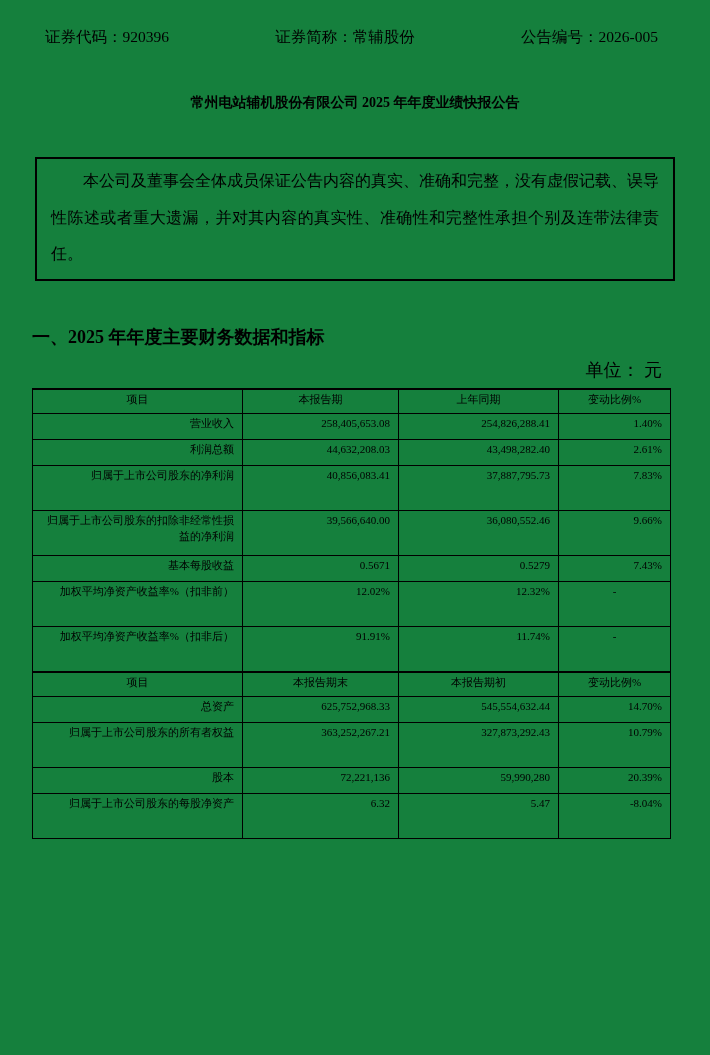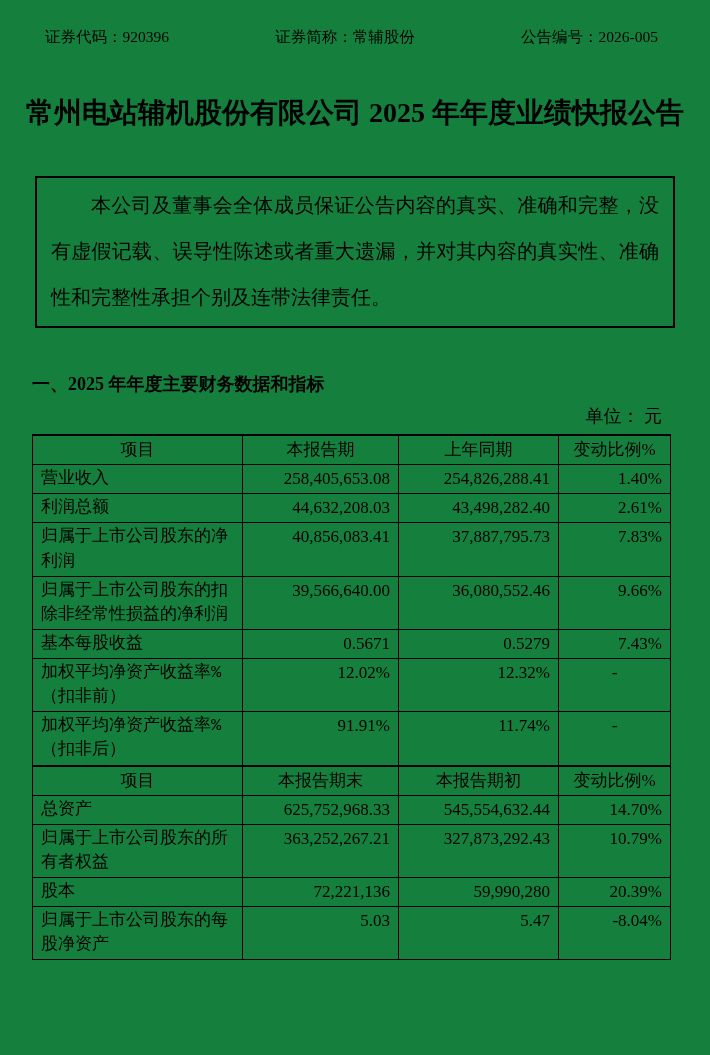--- a/index.html
+++ b/index.html
@@ -23,32 +23,32 @@
     display: flex;
     justify-content: space-between;
     padding: 0 52px 0 45px;
     font-size: 15.5px;
     line-height: 20px;
     white-space: nowrap;
   }
   .doc-title {
     margin: 47px 10px 0 10px;
     text-align: center;
-    font-size: 28px;
+    font-size: 14px;
     font-weight: bold;
     line-height: 1.35;
   }
   .disclaimer-box {
     margin: 44px 35px 0 35px;
     border: 2px solid #000000;
     padding: 4px 14px 6px 14px;
   }
   .para {
     margin: 0;
-    font-size: 20px;
+    font-size: 16px;
     line-height: 2.3;
     text-align: justify;
     text-indent: 2em;
   }
   .special-note {
     margin: 52px 38px 0 38px;
     line-height: 2.35;
   }
   .section-heading {
     margin: 44px 45px 0 32px;
@@ -60,37 +60,37 @@
     margin: 10px 48px 0 0;
     text-align: right;
     font-size: 18px;
     line-height: 21px;
   }
   table.fin-table {
     margin: 7px 0 0 32px;
     width: 638px;
     border-collapse: collapse;
     table-layout: fixed;
-    font-size: 17px;
+    font-size: 11px;
   }
   table.fin-table th,
   table.fin-table td {
     border: 1px solid #000000;
     padding: 2px 8px;
     vertical-align: top;
     line-height: 1.42;
     font-weight: normal;
     overflow: hidden;
     box-sizing: border-box;
   }
   table.fin-table tr.first-header th { border-top: 2px solid #000000; }
   table.fin-table tr.second-header th { border-top: 2px solid #000000; }
   table.fin-table tr:last-child td { border-bottom: 1.5px solid #000000; }
   th.c-head { text-align: center; }
-  td.c-label { text-align: left; padding-left: 4px; padding-right: 10px; font-family: Liberation Mono, monospace; }
+  td.c-label { text-align: right; padding-left: 4px; padding-right: 10px; }
   td.c-num { text-align: right; padding-right: 9px; }
   td.c-dash { text-align: center; vertical-align: middle; }
   tr.sgl { height: 26px; }
   tr.dbl { height: 45px; }
   tr.hdr { height: 25px; }
 </style>
 </head>
 <body>
 
 <div class="page">
@@ -187,20 +187,20 @@
         <td class="c-num">10.79%</td>
       </tr>
       <tr class="sgl">
         <td class="c-label">股本</td>
         <td class="c-num">72,221,136</td>
         <td class="c-num">59,990,280</td>
         <td class="c-num">20.39%</td>
       </tr>
       <tr class="dbl">
         <td class="c-label">归属于上市公司股东的每股净资产</td>
-        <td class="c-num">5.03</td>
+        <td class="c-num">6.32</td>
         <td class="c-num">5.47</td>
         <td class="c-num">-8.04%</td>
       </tr>
     </tbody>
   </table>
 
 </div>
 
 </body></html>

